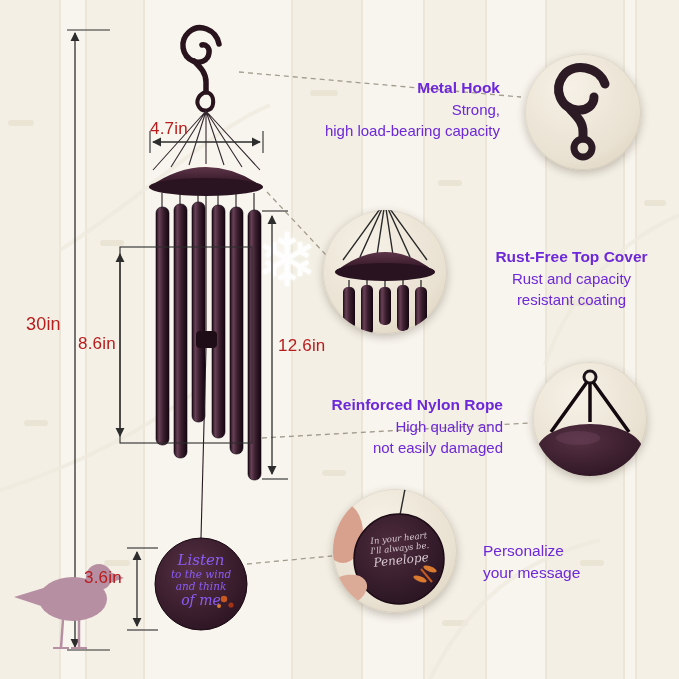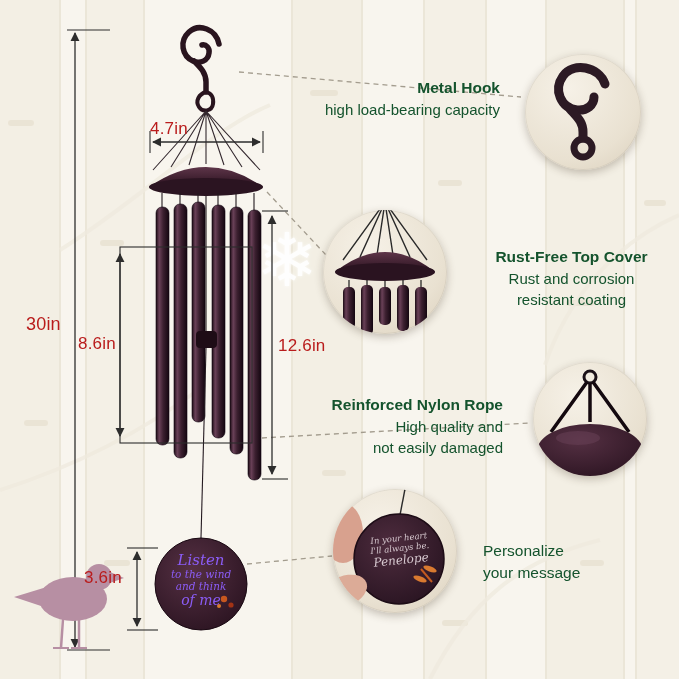--- a/index.html
+++ b/index.html
@@ -5,21 +5,21 @@
   *{box-sizing:border-box}
   html,body{margin:0;padding:0;background:#fff}
   .page{position:relative;width:679px;height:679px;background:#f8f5ee;overflow:hidden;
         font-family:"Liberation Sans",sans-serif;color:#111}
   svg.layer{position:absolute;left:0;top:0;pointer-events:none}
   .bg{z-index:0}
   .art{z-index:2}
   .snow{position:absolute;z-index:1;color:#ffffff;opacity:.95;line-height:1;
         text-shadow:0 0 3px rgba(255,255,255,.9)}
   .label{position:absolute;z-index:4;font-size:17px;color:#b91c1c;letter-spacing:.2px;white-space:nowrap}
-  .feature{position:absolute;z-index:4;font-size:15px;line-height:1.4;color:#14532d}
+  .feature{position:absolute;z-index:4;font-size:15px;line-height:1.4;color:#6d28d9}
   .feature .ft{font-weight:700;font-size:15.5px}
   .circle{position:absolute;z-index:3;border-radius:50%;overflow:hidden;
           box-shadow:0 3px 8px rgba(60,45,30,.28), inset 0 0 0 1px rgba(0,0,0,.06);
           background:radial-gradient(circle at 38% 30%,#f6f1e7 0%,#e9e1d1 65%,#d9cebb 100%)}
   .c-hook{left:525px;top:54px;width:116px;height:116px}
   .c-cover{left:323px;top:210px;width:124px;height:124px}
   .c-rope{left:533px;top:362px;width:114px;height:114px}
   .c-pendant{left:333px;top:489px;width:124px;height:124px}
   .circle svg{display:block}
   .wc{position:absolute;left:155px;top:552px;width:92px;z-index:3;text-align:center;
@@ -197,26 +197,27 @@
   </div>
 
   <div class="label m-30">30in</div>
   <div class="label m-47">4.7in</div>
   <div class="label m-86">8.6in</div>
   <div class="label m-126">12.6in</div>
   <div class="label m-36">3.6in</div>
 
   <div class="feature f-hook">
     <div class="ft">Metal Hook</div>
+    <div>Strong,</div>
     <div>high load-bearing capacity</div>
   </div>
 
   <div class="feature f-cover">
     <div class="ft">Rust-Free Top Cover</div>
-    <div>Rust and corrosion</div>
+    <div>Rust and capacity</div>
     <div>resistant coating</div>
   </div>
 
   <div class="feature f-rope">
     <div class="ft">Reinforced Nylon Rope</div>
     <div>High quality and</div>
     <div>not easily damaged</div>
   </div>
 
   <div class="feature f-personalize">

